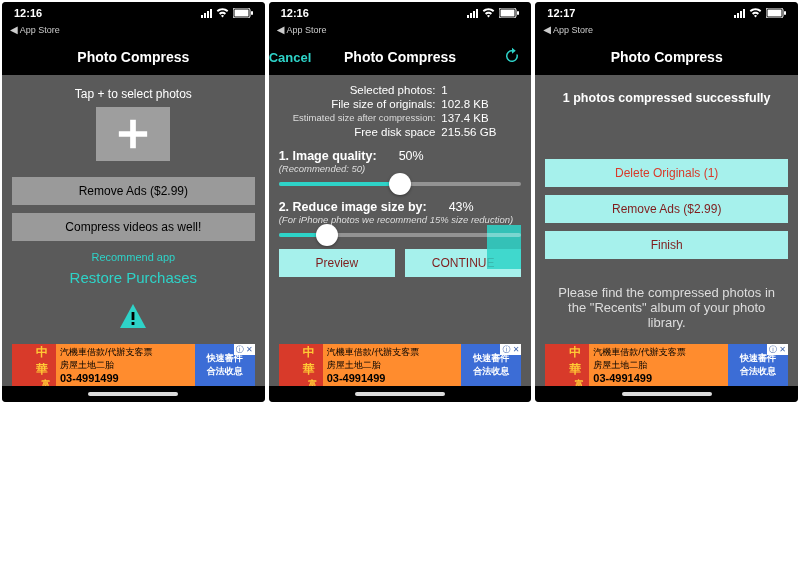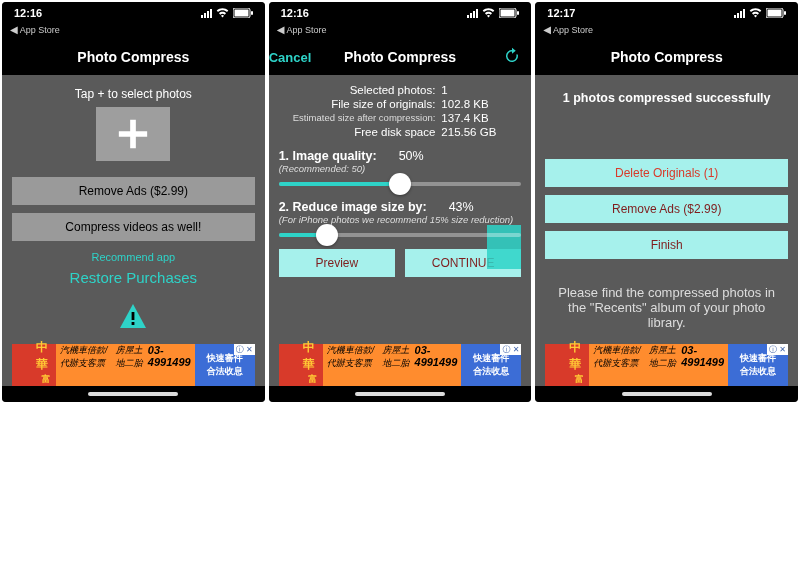--- a/index.html
+++ b/index.html
@@ -137,23 +137,23 @@
   }
   .two-btns { display: flex; gap: 10px; margin-top: 8px; }
   .two-btns .btn { flex: 1; margin: 0; }
   .spacer { flex: 1; }
   .success-msg { font-weight: 700; font-size: 12.5px; text-align: center; margin-top: 8px; }
   .bottom-note { font-size: 13px; text-align: center; color: #ddd; margin-top: 22px; padding: 0 4px; }
   
   .ad {
     height: 42px; display: flex; font-size: 9px; position: relative; margin-top: auto;
   }
-  .ad .a { background: var(--red); color: var(--yellow); flex: 0 0 44px; display:flex; flex-direction:column; align-items:center; justify-content:flex-end; font-weight:700;padding-left:24px; }
+  .ad .a { background: var(--red); color: var(--yellow); flex: 0 0 44px; display:flex; flex-direction:column; align-items:center; justify-content:flex-start; font-weight:700;padding-left:24px; }
   .ad .a span:first-child { font-size: 12px; }
-  .ad .b { background: var(--orange); color: #000; flex: 1; display:flex; flex-direction:row; justify-content:center; padding:0 4px; font-size:9px;font-style:italic; }
+  .ad .b { background: var(--orange); color: #000; flex: 1; display:flex; flex-direction:column; justify-content:center; padding:0 4px; font-size:9px; }
   .ad .b .phone-num { font-weight: 800; font-size: 11px; }
   .ad .c { background: var(--blue); color: #fff; flex: 0 0 60px; display:flex; flex-direction:column; align-items:center; justify-content:center; font-weight:700; }
   .ad .ad-tag {
     position:absolute; top:0; right:0; background:#fff; color:#46a;
     font-size:8px; padding:0 2px; display:flex; gap:2px;
   }
   .home-bar {
     height: 16px; background: #000; display:flex; align-items:center; justify-content:center;
   }
   .home-bar .pill { width: 90px; height: 4px; border-radius: 2px; background: #dcdcdc; }

